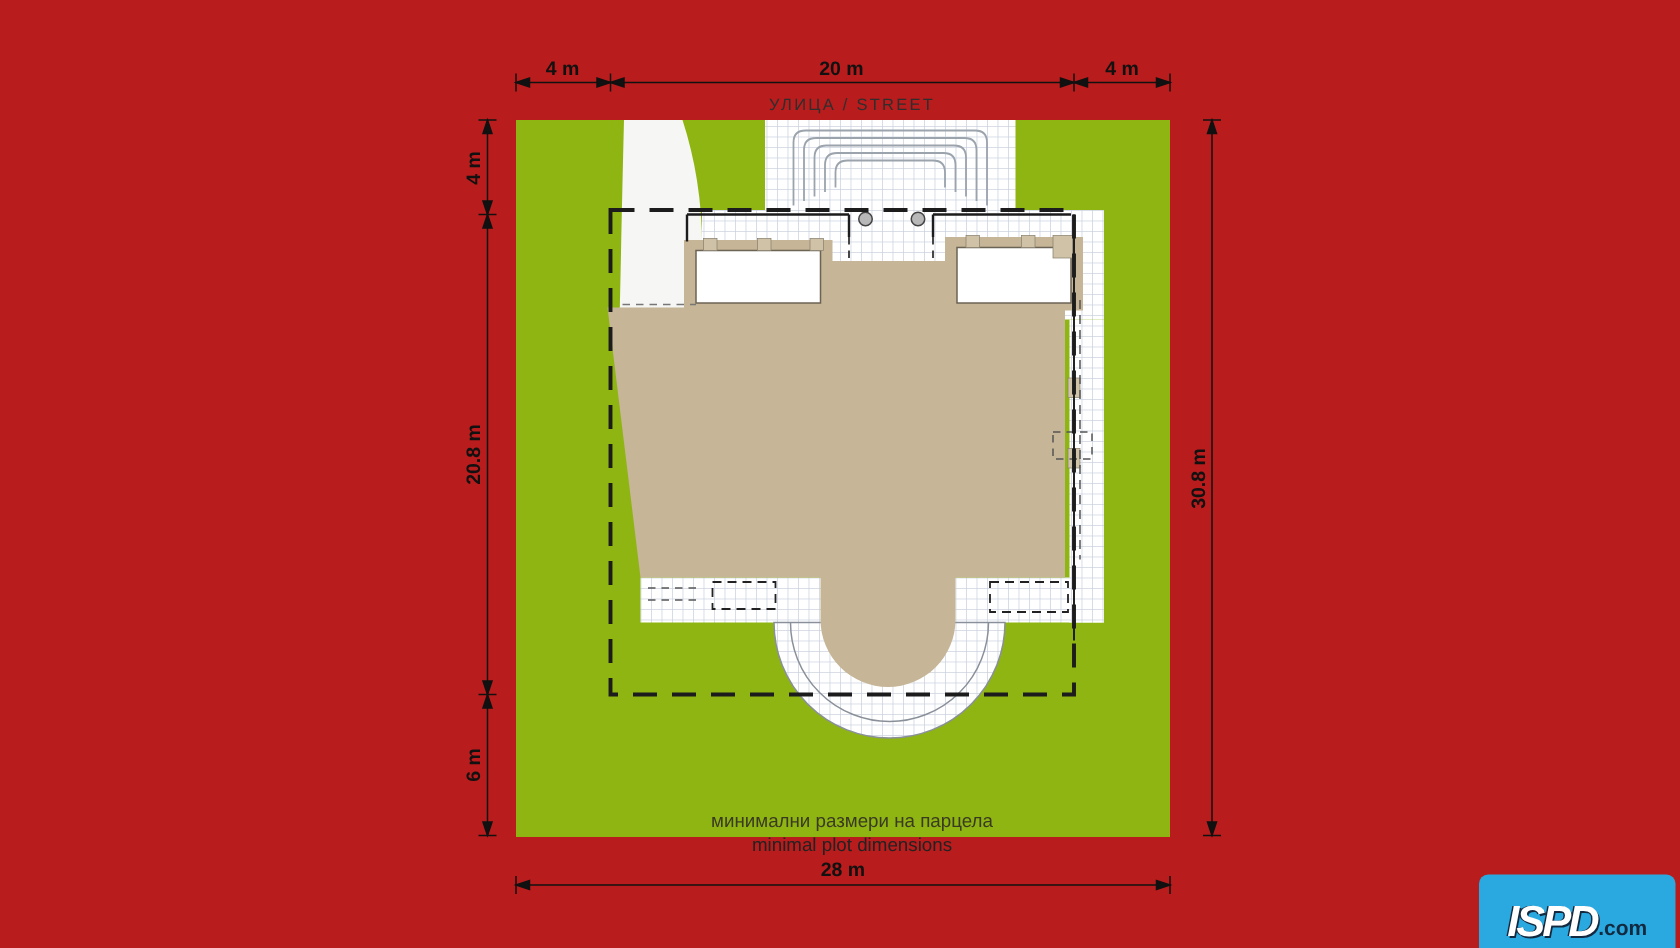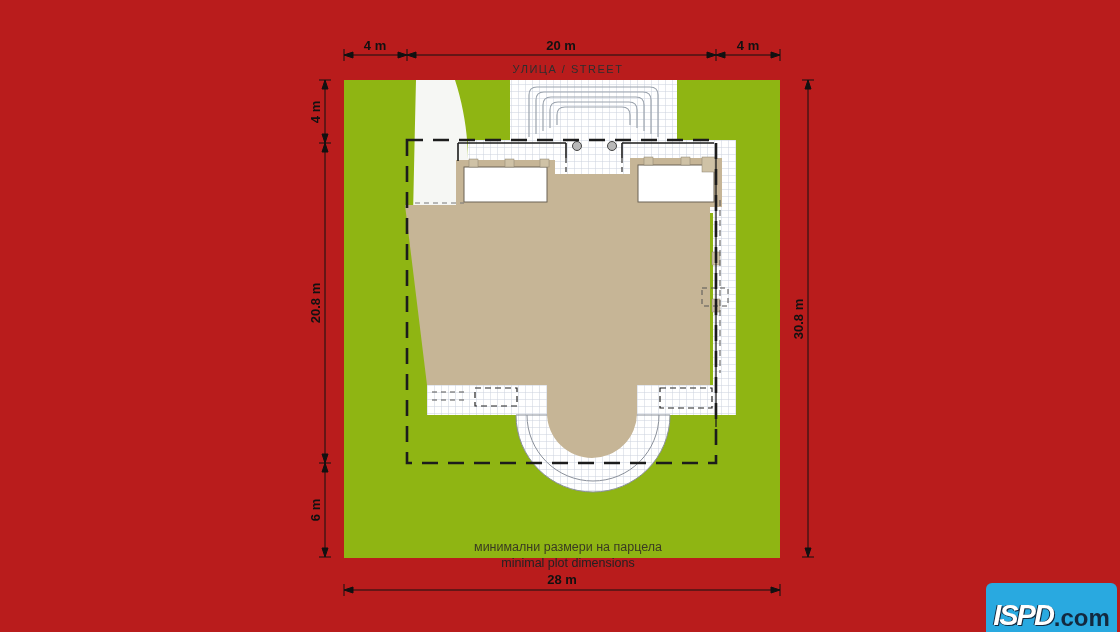--- a/index.html
+++ b/index.html
@@ -17,21 +17,21 @@
     position:absolute;left:986px;top:583px;width:131px;height:64px;
     background:#29a9e0;border-radius:6px;
     display:flex;align-items:center;justify-content:center;gap:1px;
   }
   .logo .brand{
     color:#ffffff;font-weight:bold;font-style:italic;font-size:29px;line-height:1;
     text-shadow:1px 1px 0 #13293f, -1px 0 0 #13293f;
     letter-spacing:-2px;
   }
   .logo .suffix{
-    color:#13293f;font-size:24px;font-weight:bold;line-height:1;margin-top:6px;
+    color:#13293f;font-size:14px;font-weight:bold;line-height:1;margin-top:6px;
   }
 </style>
 </head>
 <body>
 
 <div class="stage">
 
   <svg class="plan-svg" width="1120" height="632" viewBox="0 0 1120 632">
 
     <defs>

